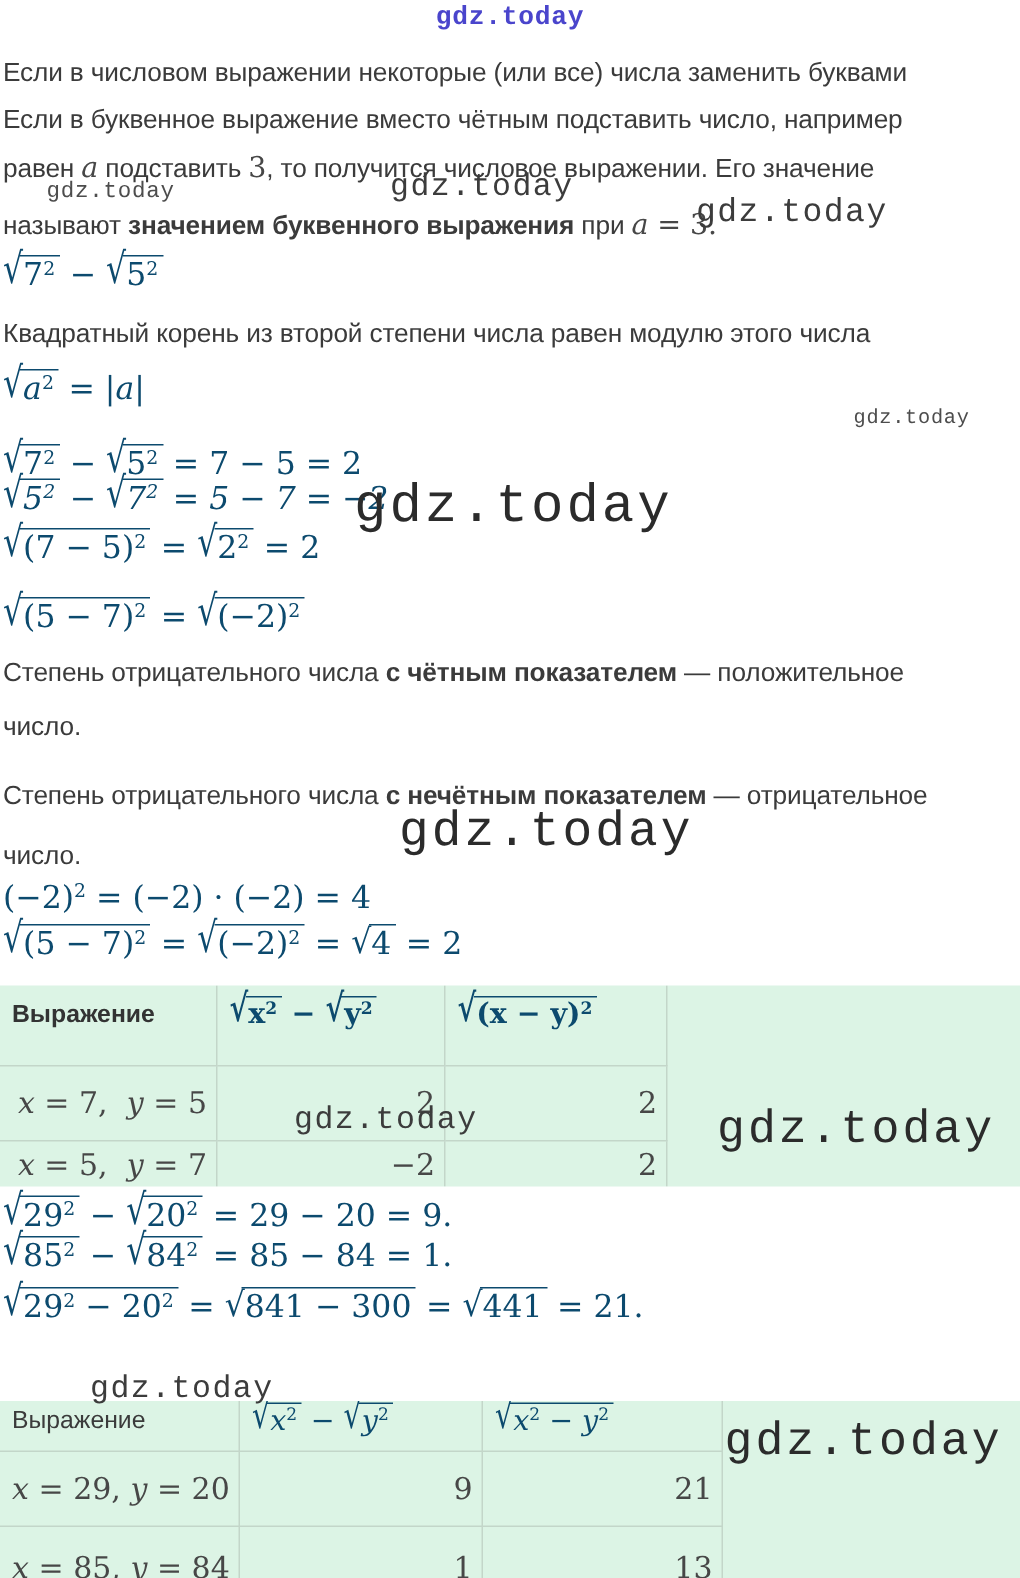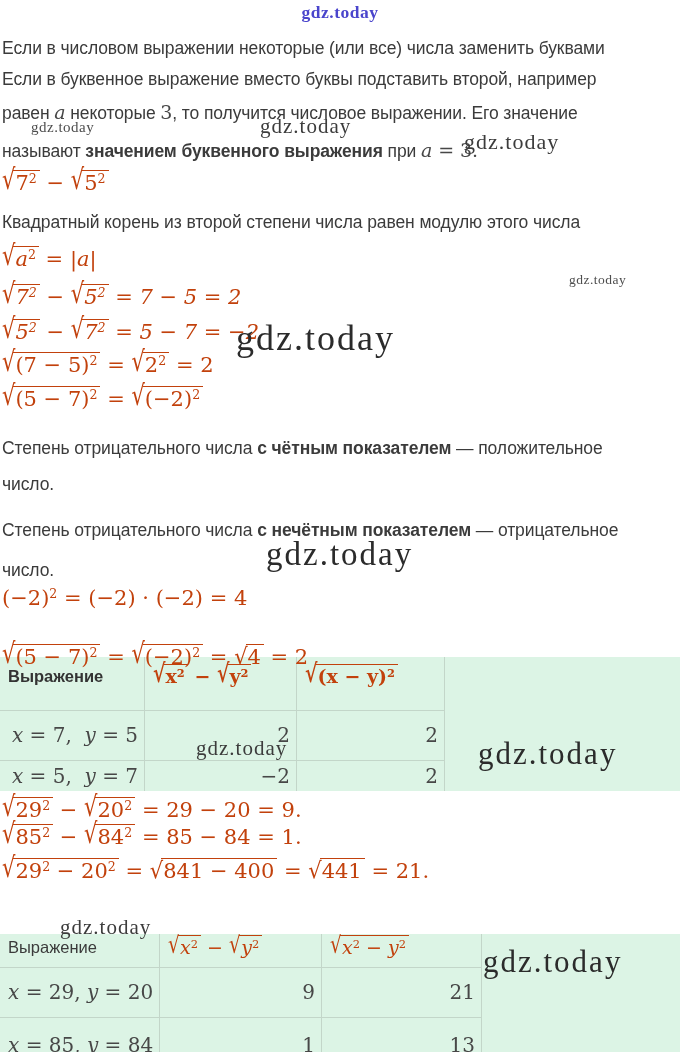--- a/index.html
+++ b/index.html
@@ -4,32 +4,32 @@
 <style>
   html,body{margin:0;padding:0;background:#fff;}
   #page{position:relative;width:680px;height:1052px;overflow:hidden;background:#ffffff;
         font-family:"Liberation Sans",sans-serif;}
   .abs{position:absolute;}
   
   .p{position:absolute;left:2px;font-size:17.5px;color:#3b3b3b;letter-spacing:-0.1px;
      white-space:nowrap;z-index:2;}
   .p .b{font-weight:700;}
   
-  .fx{font-family:"DejaVu Serif",serif;font-size:21px;color:#c2410c;white-space:nowrap;
+  .fx{font-family:"DejaVu Serif",serif;font-size:21px;color:#0c4a6e;white-space:nowrap;
       line-height:1.2;z-index:2;}
   .fx i{font-style:italic;}
   .fx sup{font-size:0.6em;vertical-align:0.55em;line-height:1;}
   .fx .sqrt{display:inline-block;white-space:nowrap;}
   .fx .sqrt::before{content:"√";display:inline-block;transform:scaleY(1.08);
       transform-origin:bottom;margin-right:-2px;}
   .fx .sqrt.tall::before{transform:scaleY(1.34);transform-origin:60% 88%;}
   .fx .rad{display:inline-block;border-top:1.5px solid currentColor;padding:0 3px 0 2px;}
   .fx-inline{display:inline;font-family:"DejaVu Serif",serif;font-size:19px;color:#474747;}
   
-  .wm{position:absolute;color:#2e2e2e;font-family:Liberation Serif, serif;
+  .wm{position:absolute;color:#2e2e2e;font-family:Liberation Mono, monospace;
       letter-spacing:1.5px;white-space:nowrap;z-index:5;}
   .wm-blue{color:#4a45cc;font-weight:600;letter-spacing:0.5px;}
   .wm-sm{color:#4d4d4d;letter-spacing:0.5px;}
   .wm-md{color:#3c3c3c;letter-spacing:1px;}
   .wm-lg{color:#2b2b2b;letter-spacing:2px;}
   
   .band{position:absolute;left:0;width:680px;background:#dcf4e5;overflow:hidden;z-index:1;}
   table.tbl{border-collapse:collapse;table-layout:fixed;}
   .tbl th,.tbl td{border:1px solid #c3d6c9;padding:0 6px 0 8px;text-align:left;overflow:hidden;}
   .tbl th:first-child,.tbl td:first-child{border-left:none;}
@@ -54,48 +54,48 @@
   <div class="wm wm-md" style="left:464px;top:129px;font-size:22px;">gdz.today</div>
   <div class="wm wm-sm" style="left:569px;top:272px;font-size:13.5px;">gdz.today</div>
   <div class="wm wm-lg" style="left:236px;top:317px;font-size:36px;">gdz.today</div>
   <div class="wm wm-lg" style="left:266px;top:536px;font-size:33px;">gdz.today</div>
   <div class="wm wm-md" style="left:196px;top:736px;font-size:21px;">gdz.today</div>
   <div class="wm wm-lg" style="left:478px;top:736px;font-size:31px;">gdz.today</div>
   <div class="wm wm-md" style="left:60px;top:915px;font-size:21px;">gdz.today</div>
   <div class="wm wm-lg" style="left:483px;top:944px;font-size:31px;">gdz.today</div>
 
   <div class="p" style="top:38px;">Если в числовом выражении некоторые (или все) числа заменить буквами</div>
-  <div class="p" style="top:69px;">Если в буквенное выражение вместо буквы подставить второй, например</div>
+  <div class="p" style="top:69px;">Если в буквенное выражение вместо чётным подставить число, например</div>
   <div class="p" style="top:101px;">
-    <span>равен </span><span class="fx-inline"><i>a</i></span><span> некоторые </span><span class="fx-inline">3</span><span>, то получится числовое выражении. Его значение</span>
+    <span>равен </span><span class="fx-inline"><i>a</i></span><span> подставить </span><span class="fx-inline">3</span><span>, то получится числовое выражении. Его значение</span>
   </div>
   <div class="p" style="top:139px;">
     <span>называют </span><span class="b">значением буквенного выражения</span><span> при </span><span class="fx-inline"><i>a</i> = 3.</span>
   </div>
   <div class="p" style="top:212px;">Квадратный корень из второй степени числа равен модулю этого числа</div>
   <div class="p" style="top:438px;">
     <span>Степень отрицательного числа </span><span class="b">с чётным показателем</span><span> — положительное</span>
   </div>
   <div class="p" style="top:474px;">число.</div>
   <div class="p" style="top:520px;">
     <span>Степень отрицательного числа </span><span class="b">с нечётным показателем</span><span> — отрицательное</span>
   </div>
   <div class="p" style="top:560px;">число.</div>
 
   <div class="fx abs" style="left:2px;top:170px;"><span class="sqrt tall"><span class="rad">7<sup>2</sup></span></span> − <span class="sqrt tall"><span class="rad">5<sup>2</sup></span></span></div>
   <div class="fx abs" style="left:2px;top:246px;"><span class="sqrt tall"><span class="rad"><i>a</i><sup>2</sup></span></span> = |<i>a</i>|</div>
-  <div class="fx abs" style="left:2px;top:284px;font-style:italic;"><span class="sqrt tall"><span class="rad">7<sup>2</sup></span></span> − <span class="sqrt tall"><span class="rad">5<sup>2</sup></span></span> = 7 − 5 = 2</div>
+  <div class="fx abs" style="left:2px;top:296px;"><span class="sqrt tall"><span class="rad">7<sup>2</sup></span></span> − <span class="sqrt tall"><span class="rad">5<sup>2</sup></span></span> = 7 − 5 = 2</div>
   <div class="fx abs" style="left:2px;top:319px;font-style:italic;"><span class="sqrt tall"><span class="rad">5<sup>2</sup></span></span> − <span class="sqrt tall"><span class="rad">7<sup>2</sup></span></span> = 5 − 7 = −2</div>
   <div class="fx abs" style="left:2px;top:352px;text-align:center;"><span class="sqrt tall"><span class="rad">(7 − 5)<sup>2</sup></span></span> = <span class="sqrt tall"><span class="rad">2<sup>2</sup></span></span> = 2</div>
-  <div class="fx abs" style="left:2px;top:386px;"><span class="sqrt tall"><span class="rad">(5 − 7)<sup>2</sup></span></span> = <span class="sqrt tall"><span class="rad">(−2)<sup>2</sup></span></span></div>
+  <div class="fx abs" style="left:2px;top:398px;"><span class="sqrt tall"><span class="rad">(5 − 7)<sup>2</sup></span></span> = <span class="sqrt tall"><span class="rad">(−2)<sup>2</sup></span></span></div>
   <div class="fx abs" style="left:2px;top:586px;">(−2)<sup>2</sup> = (−2) · (−2) = 4</div>
-  <div class="fx abs" style="left:2px;top:616px;margin-top:28px;"><span class="sqrt tall"><span class="rad">(5 − 7)<sup>2</sup></span></span> = <span class="sqrt tall"><span class="rad">(−2)<sup>2</sup></span></span> = <span class="sqrt"><span class="rad">4</span></span> = 2</div>
+  <div class="fx abs" style="left:2px;top:616px;"><span class="sqrt tall"><span class="rad">(5 − 7)<sup>2</sup></span></span> = <span class="sqrt tall"><span class="rad">(−2)<sup>2</sup></span></span> = <span class="sqrt"><span class="rad">4</span></span> = 2</div>
   <div class="fx abs" style="left:2px;top:797px;"><span class="sqrt tall"><span class="rad">29<sup>2</sup></span></span> − <span class="sqrt tall"><span class="rad">20<sup>2</sup></span></span> = 29 − 20 = 9.</div>
   <div class="fx abs" style="left:2px;top:824px;"><span class="sqrt tall"><span class="rad">85<sup>2</sup></span></span> − <span class="sqrt tall"><span class="rad">84<sup>2</sup></span></span> = 85 − 84 = 1.</div>
-  <div class="fx abs" style="left:2px;top:858px;"><span class="sqrt tall"><span class="rad">29<sup>2</sup> − 20<sup>2</sup></span></span> = <span class="sqrt"><span class="rad">841 − 400</span></span> = <span class="sqrt"><span class="rad">441</span></span> = 21.</div>
+  <div class="fx abs" style="left:2px;top:858px;"><span class="sqrt tall"><span class="rad">29<sup>2</sup> − 20<sup>2</sup></span></span> = <span class="sqrt"><span class="rad">841 − 300</span></span> = <span class="sqrt"><span class="rad">441</span></span> = 21.</div>
 
   <div class="band" style="top:657px;height:134px;">
     <table class="tbl t1" style="width:400px;">
       <tbody>
           <tr style="height:53px;">
         <th class="txt" style="width:130px;">Выражение</th>
         <th class="fx" style="width:137px;"><span class="sqrt tall"><span class="rad">x<sup>2</sup></span></span> − <span class="sqrt tall"><span class="rad">y<sup>2</sup></span></span></th>
         <th class="fx" style="width:133px;"><span class="sqrt tall"><span class="rad">(x − y)<sup>2</sup></span></span></th>
       </tr>
       <tr style="height:50px;">

